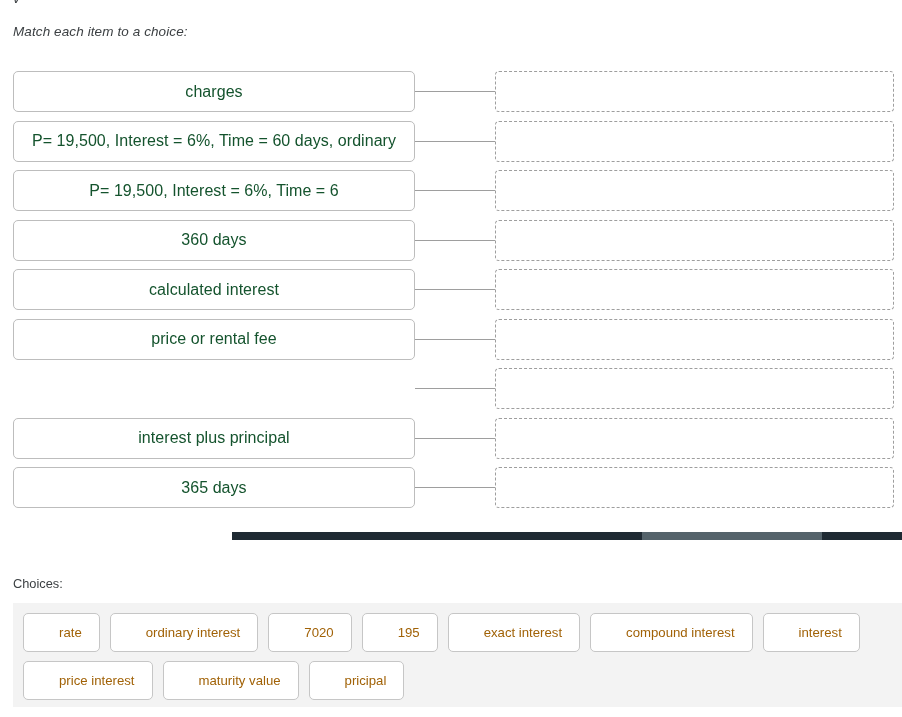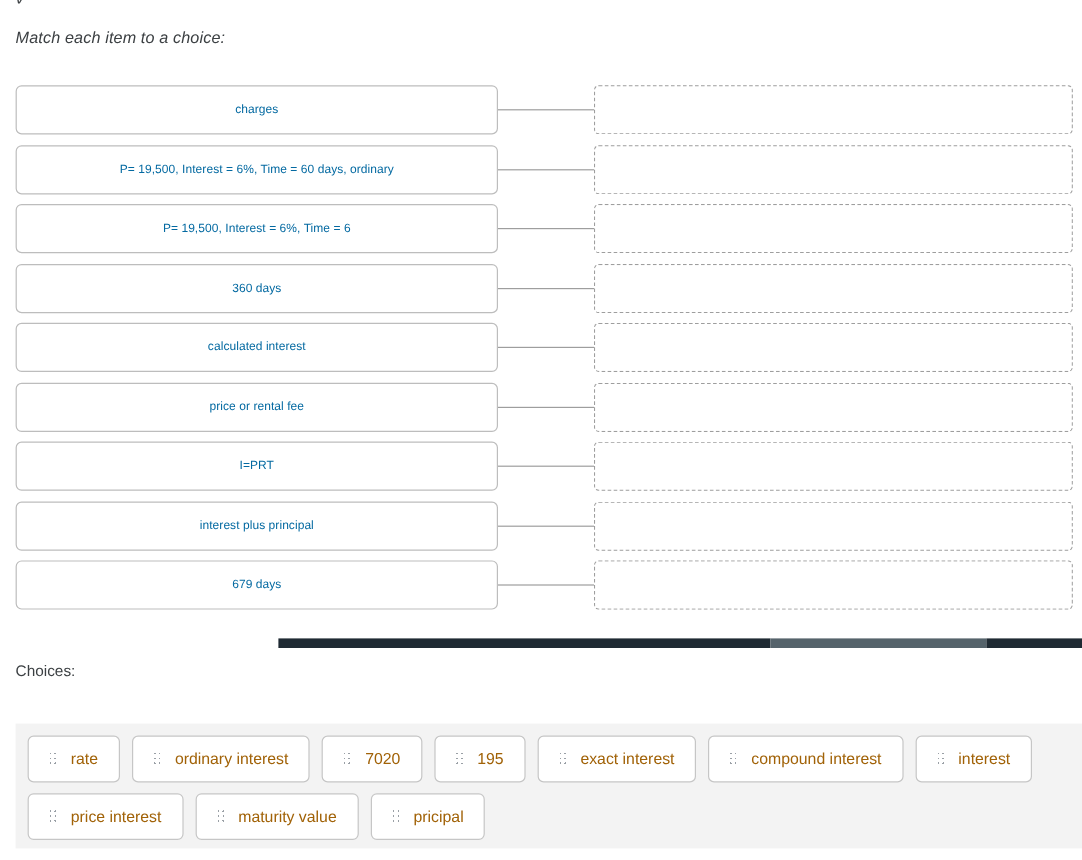--- a/index.html
+++ b/index.html
@@ -64,22 +64,22 @@
     left: 13px;
     top: 3px;
     width: 402px;
     height: 41px;
     border: 1px solid #bdbdbd;
     border-radius: 5px;
     background: #ffffff;
     display: flex;
     align-items: center;
     justify-content: center;
-    font-size: 10px;
-    color: #0369a1;
+    font-size: 16px;
+    color: #14532d;
     letter-spacing: 0.05px;
     text-align: right;
     padding: 0 10px;
     white-space: nowrap;
     overflow: hidden;
   }
 
   .connector {
     position: absolute;
     left: 415px;
@@ -97,21 +97,21 @@
     height: 41px;
     border: 1px dashed #9e9e9e;
     border-radius: 4px;
     background: #ffffff;
   }
 
   
   .choices-label {
     position: absolute;
     left: 13px;
-    top: 551px;
+    top: 576px;
     font-size: 12.8px;
     color: #3c4043;
   }
 
   .choices-panel {
     position: absolute;
     left: 13px;
     top: 603px;
     width: 889px;
     height: 104px;
@@ -209,31 +209,30 @@
         <div class="item-box">calculated interest</div>
         <div class="connector"></div>
         <div class="drop-box"></div>
       </div>
       <div class="match-row">
         <div class="item-box">price or rental fee</div>
         <div class="connector"></div>
         <div class="drop-box"></div>
       </div>
       <div class="match-row">
-        <div class="item-box">I=PRT</div>
         <div class="connector"></div>
         <div class="drop-box"></div>
       </div>
       <div class="match-row">
         <div class="item-box">interest plus principal</div>
         <div class="connector"></div>
         <div class="drop-box"></div>
       </div>
       <div class="match-row">
-        <div class="item-box">679 days</div>
+        <div class="item-box">365 days</div>
         <div class="connector"></div>
         <div class="drop-box"></div>
       </div>
     </div>
 
   <div class="choices-label">Choices:</div>
 
   <div class="choices-panel">
       <div class="choice-row">
         <div class="chip">

